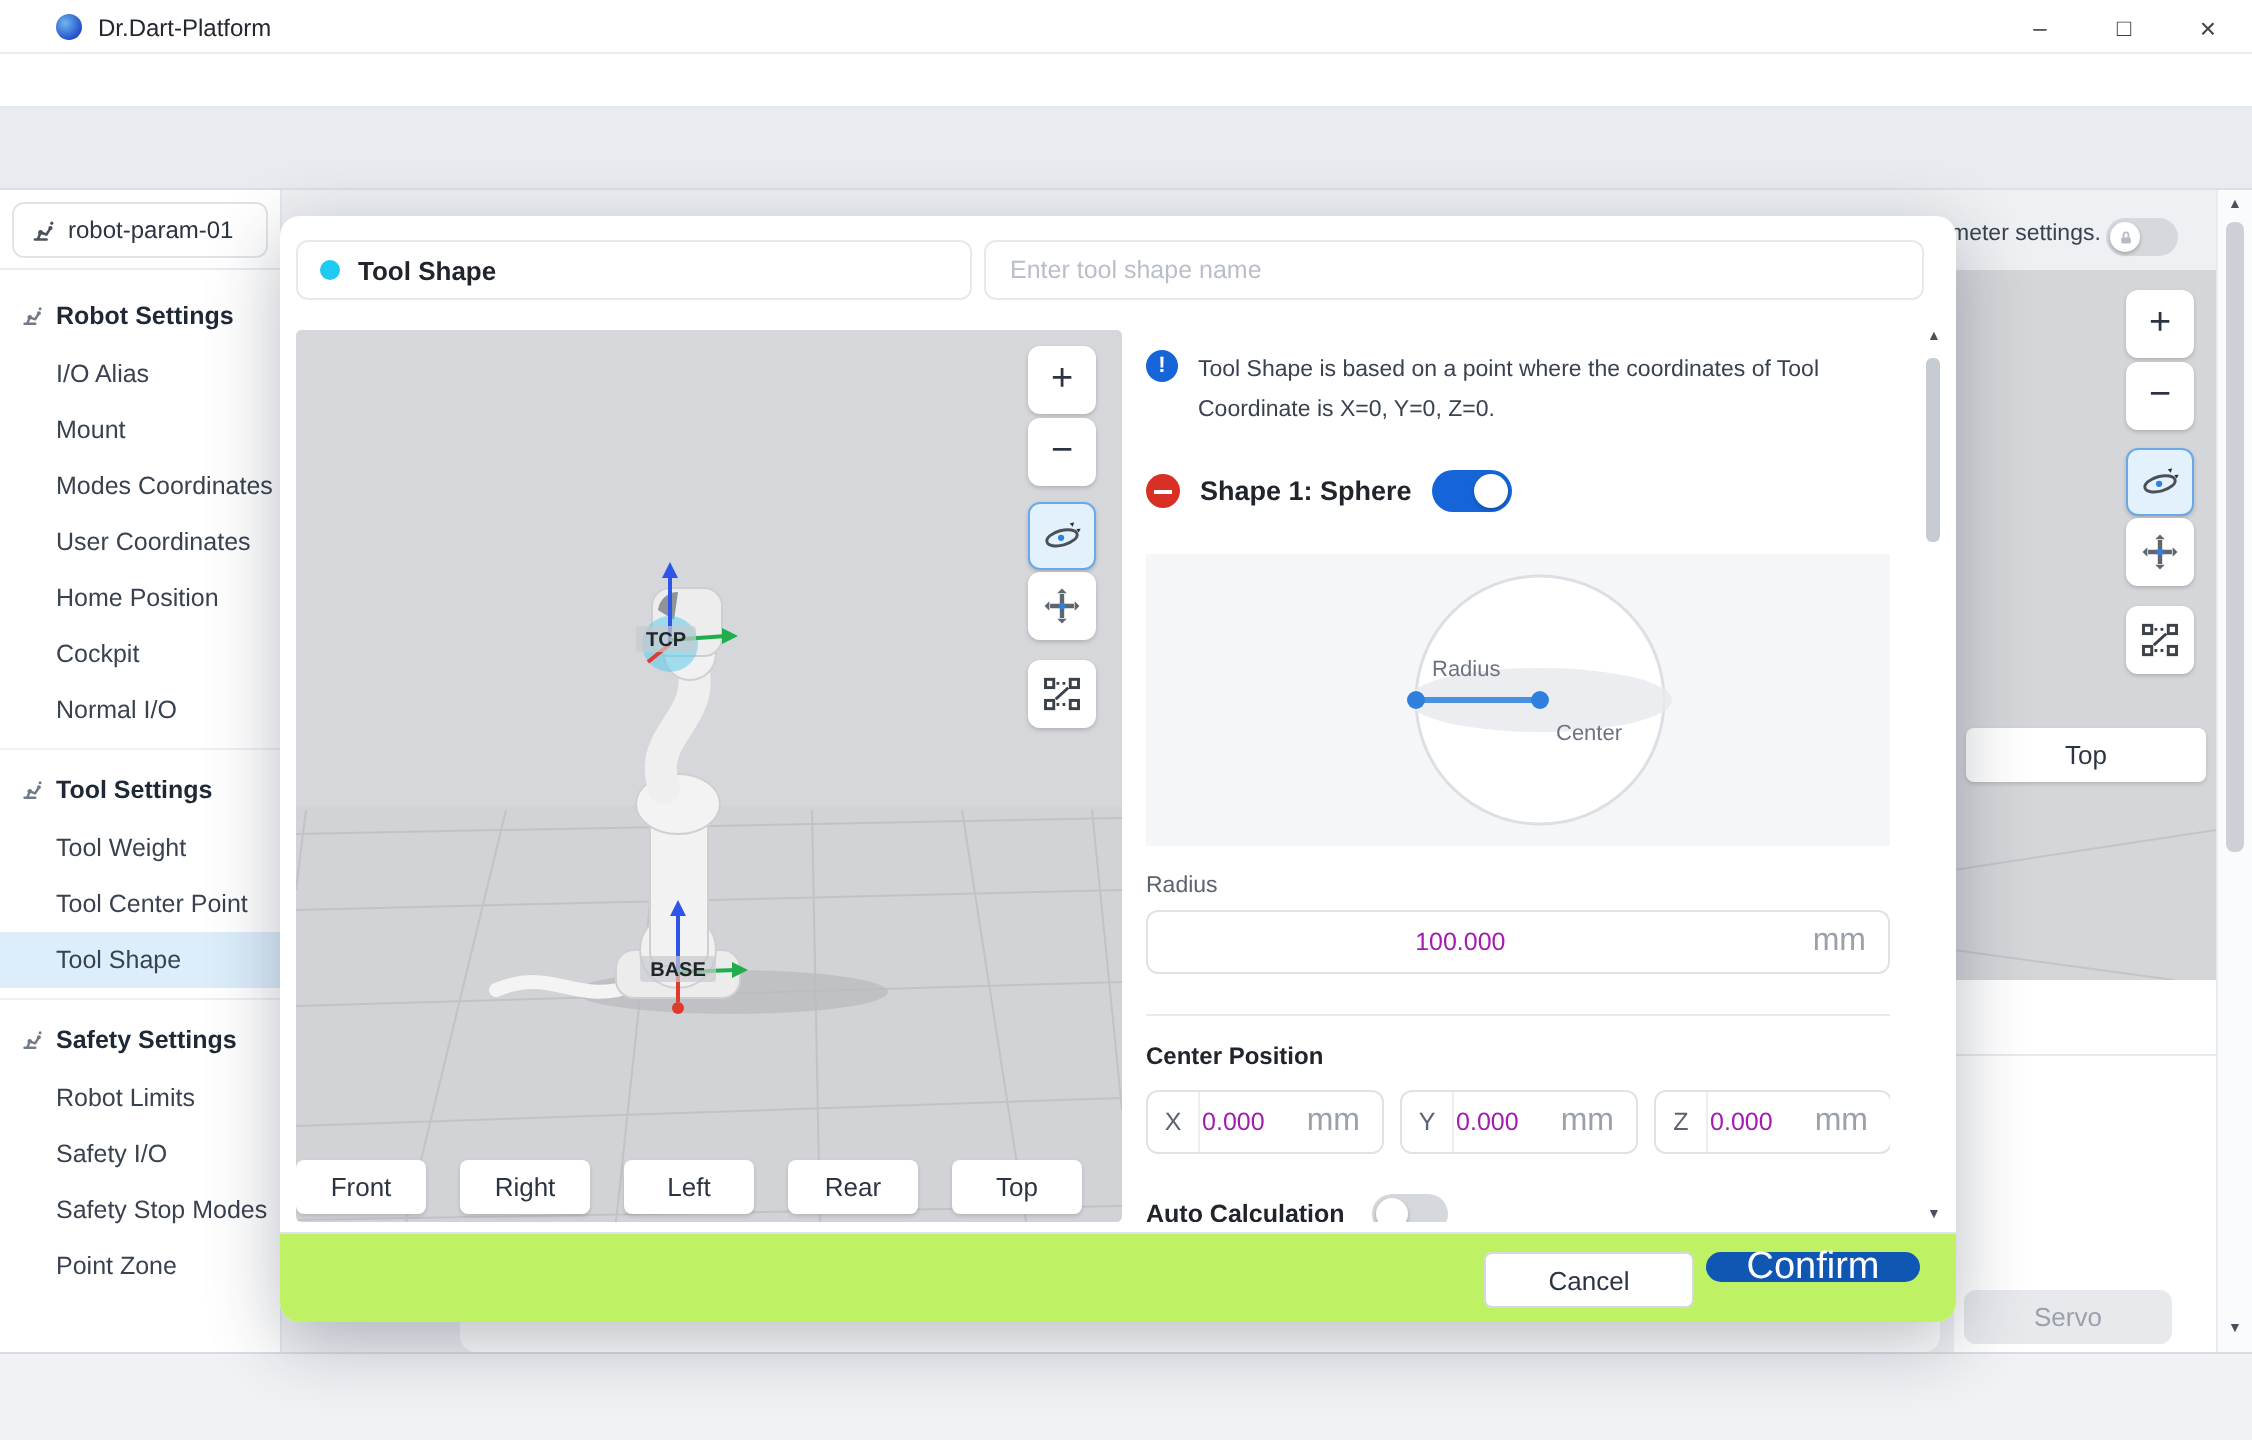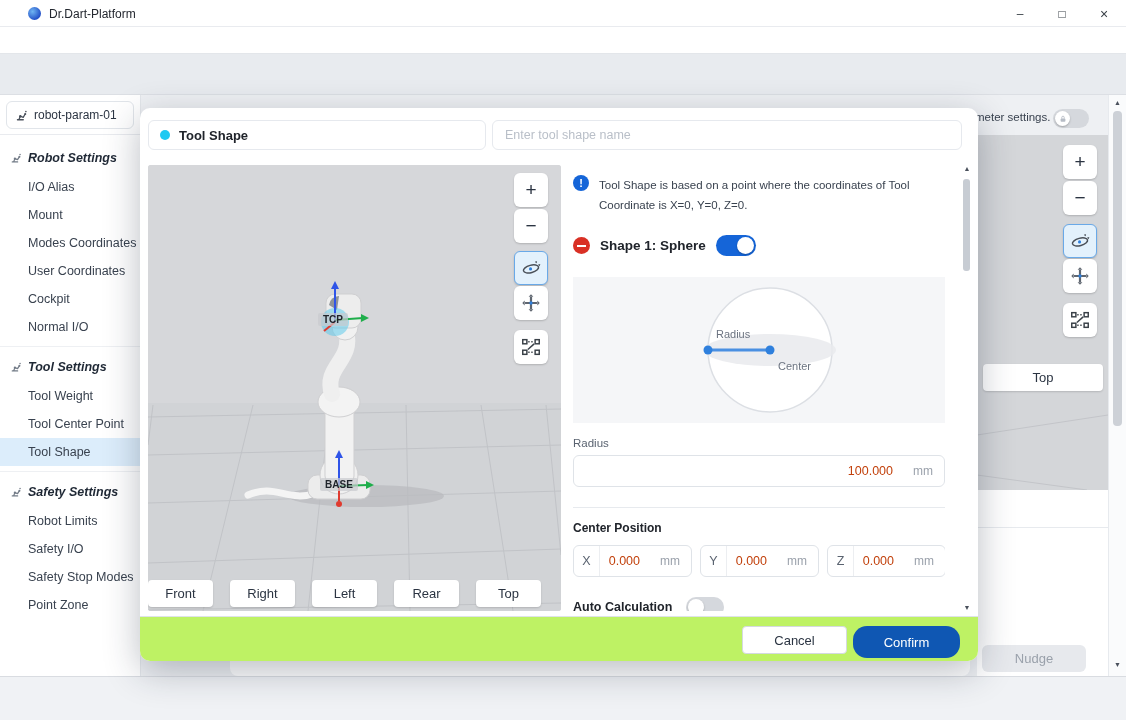--- a/index.html
+++ b/index.html
@@ -29,21 +29,21 @@
   .tabbar { left:0; top:54px; width:1126px; height:41px; background:#e8ebef; border-bottom:1px solid #dcdfe4; }
   .tab { top:66px; height:26px; border-radius:6px; display:flex; align-items:center; gap:7px; padding:0 10px; font-size:12.5px; }
   .tab .x { color:#8a919c; font-size:12px; margin-left:4px; }
   .tab-icon { width:16px; height:16px; border-radius:4px; display:flex; align-items:center; justify-content:center; }
 
   
   .sidebar { left:0; top:95px; width:141px; height:581px; background:#fff; border-right:1px solid #e3e6ea; overflow:hidden; }
   .side-head { height:40px; border-bottom:1px solid #e9ebef; padding:6px; }
   .side-chip { height:28px; border:1px solid #e1e5ea; border-radius:6px; display:flex; align-items:center; gap:6px; padding:0 8px; font-size:12px; color:#2b3442; }
   .nav { padding-top:8px; }
-  .nav-group-label { height:30px; display:flex; align-items:center; gap:6px; padding-left:10px; font-size:12.5px; font-weight:bold; color:#1f2835;font-style:italic; }
+  .nav-group-label { height:30px; display:flex; align-items:center; gap:6px; padding-left:10px; font-size:12.5px; font-weight:bold; color:#1f2835; }
   .nav-item { height:28px; line-height:28px; padding-left:28px; font-size:12.5px; color:#39424f; white-space:nowrap; }
   .nav-item.sel { background:#dcedfb; }
   .nav-sep { border-top:1px solid #eef0f3; margin-top:5px; padding-top:5px; }
 
   
   .bg-hint { left:975px; top:111px; font-size:11.5px; color:#39424f; }
   .mini-vp { left:977px; top:135px; width:131px; height:355px; background:#d4d6d9; }
   .bg-panel { left:977px; top:490px; width:131px; height:186px; background:#fff; }
   .save-btn { left:982px; top:645px; width:104px; height:27px; background:#e7e9ed; border-radius:6px; color:#9aa1ab; font-size:13px; display:flex; align-items:center; justify-content:center; }
   .pg-scroll { left:1108px; top:95px; width:18px; height:581px; background:#fafbfc; border-left:1px solid #e7eaee; }
@@ -65,26 +65,26 @@
 
   .dlg-panel { left:433px; top:57px; width:372px; height:446px; overflow:hidden; }
   .info-ic { width:16px; height:16px; border-radius:50%; background:#1565d8; color:#fff; font-size:11px; font-weight:bold; display:flex; align-items:center; justify-content:center; }
   .remove-ic { width:17px; height:17px; border-radius:50%; background:#d93025; position:relative; }
   .remove-ic::after { content:""; position:absolute; left:4px; top:7.5px; width:9px; height:2px; background:#fff; }
   .toggle { border-radius:20px; position:relative; }
   .toggle .knob { position:absolute; top:2px; border-radius:50%; background:#fff; box-shadow:0 1px 2px rgba(0,0,0,.25); }
   .tg-on { background:#1565d8; } .tg-on .knob { right:2px; }
   .tg-off { background:#d5d8dd; } .tg-off .knob { left:2px; }
   .field { border:1px solid #dfe3e8; border-radius:6px; height:32px; display:flex; align-items:center; background:#fff; }
-  .field .val { flex:1; text-align:right; font-size:12.5px; color:#c2410c; }
-  .field .unit { font-size:12px; color:#9aa1ab; margin:0 11px 0 20px; }
+  .field .val { flex:1; text-align:center; font-size:12.5px; color:#a21caf; }
+  .field .unit { font-size:16px; color:#9aa1ab; margin:0 11px 0 20px; }
   .axis-cell { width:26px; text-align:center; font-size:12.5px; color:#5a6370; border-right:1px solid #eceef1; align-self:stretch; line-height:30px; }
   .dlg-footer { left:0; top:508px; width:838px; height:45px; background:#bef264; border-top:1px solid #dfe3e8; border-radius:0 0 10px 10px; z-index:6; }
   .btn-cancel { left:602px; top:9px; width:105px; height:28px; background:#fff; border:1px solid #d4d9e0; border-radius:4px; font-size:13px; color:#2b3442; display:flex; align-items:center; justify-content:center; }
-  .btn-confirm { left:713px; top:9px; width:107px; height:32px; background:#0f57b3; border-radius:14px; font-size:13px; color:#fff; display:flex; align-items:center; justify-content:center; }
+  .btn-confirm { left:713px; top:9px; width:107px; height:15px; background:#0f57b3; border-radius:14px; font-size:19px; color:#fff; display:flex; align-items:center; justify-content:center; }
   .dlg-scroll { left:821px; top:57px; width:12px; height:446px; }
   .dlg-thumb { position:absolute; left:2px; top:14px; width:7px; height:92px; background:#c7ccd3; border-radius:3px; }
 
   
   .taskbar { left:0; top:676px; width:1126px; height:44px; background:#f0f2f5; border-top:1px solid #d9dce1; }
   .sm-toggle { width:34px; height:19px; }
 </style>
 </head>
 <body>
 
@@ -213,20 +213,21 @@
     <div class="nav-group-label">
       <svg width="12" height="12" viewBox="0 0 16 16" style="color:#717a86">
           <use href="#robot-glyph"></use>
         </svg>
       <span>Robot Settings</span>
     </div>
     <div class="nav-item">I/O Alias</div>
     <div class="nav-item">Mount</div>
     <div class="nav-item">Modes Coordinates</div>
     <div class="nav-item">User Coordinates</div>
+    <div class="nav-item">Home Position</div>
     <div class="nav-item">Cockpit</div>
     <div class="nav-item">Normal I/O</div>
     <div class="nav-sep"></div>
     <div class="nav-group-label">
       <svg width="12" height="12" viewBox="0 0 16 16" style="color:#717a86">
           <use href="#robot-glyph"></use>
         </svg>
       <span>Tool Settings</span>
     </div>
     <div class="nav-item">Tool Weight</div>
@@ -276,21 +277,21 @@
   <div class="vp-btn" style="left:86px;top:168px">
     <svg width="22" height="22" viewBox="0 0 24 24">
         <use href="#measure-glyph"></use>
       </svg>
   </div>
   <div class="view-btn" style="position:absolute;left:6px;top:229px;width:120px">Top</div>
 </div>
 <div class="abs bg-panel">
   <div style="border-top:1px solid #e7eaee;margin-top:37px"></div>
 </div>
-<div class="abs save-btn">Nudge</div>
+<div class="abs save-btn">Servo</div>
 <div class="abs" style="left:230px;top:650px;width:740px;height:26px;background:#fff;border-radius:0 0 8px 8px"></div>
 
 <div class="abs pg-scroll">
   <span class="scroll-arrow" style="top:4px">▲</span>
   <div class="pg-thumb"></div>
   <span class="scroll-arrow" style="bottom:8px">▼</span>
 </div>
 
 <div class="abs dialog">
 

